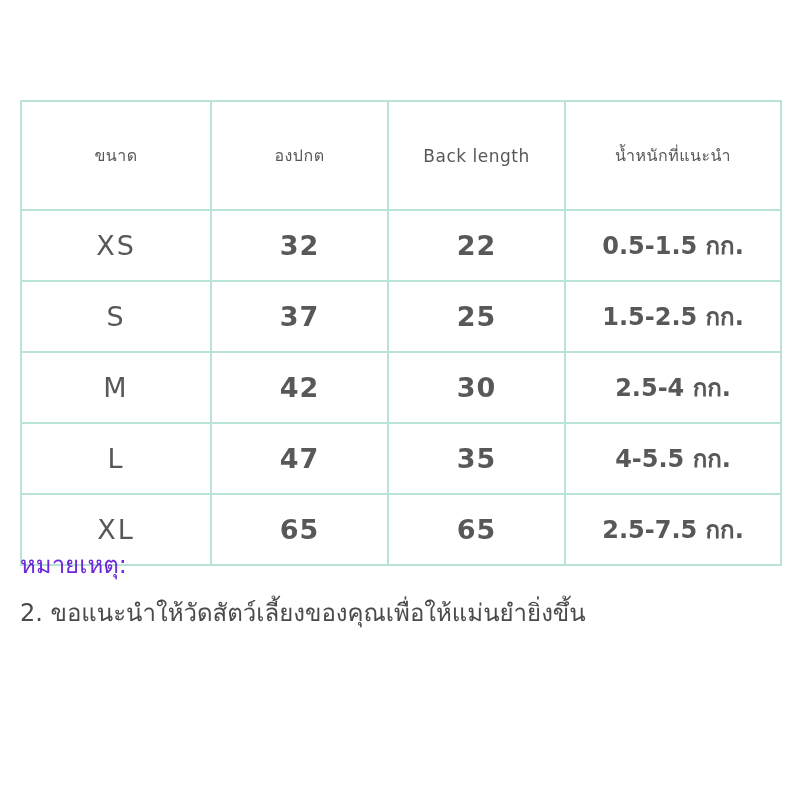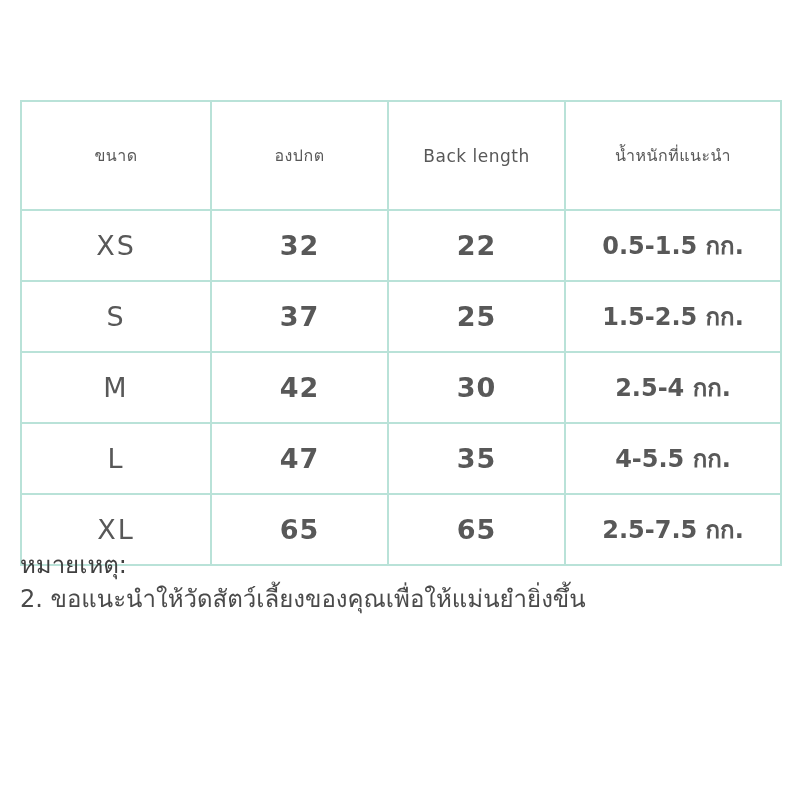--- a/index.html
+++ b/index.html
@@ -70,21 +70,22 @@
   }
 
   .notes {
     position: absolute;
     left: 20px;
     top: 545px;
     width: 760px;
   }
   .notes-title {
     font-size: 24px;
-    color: #404040;
+    color: #6d28d9;
+    margin-bottom: 14px;
   }
   .note-line {
     font-size: 24px;
     color: #4a4a4a;
     margin-bottom: 14px;
     line-height: 1.3;
   }
 </style>
 </head>
 <body>

